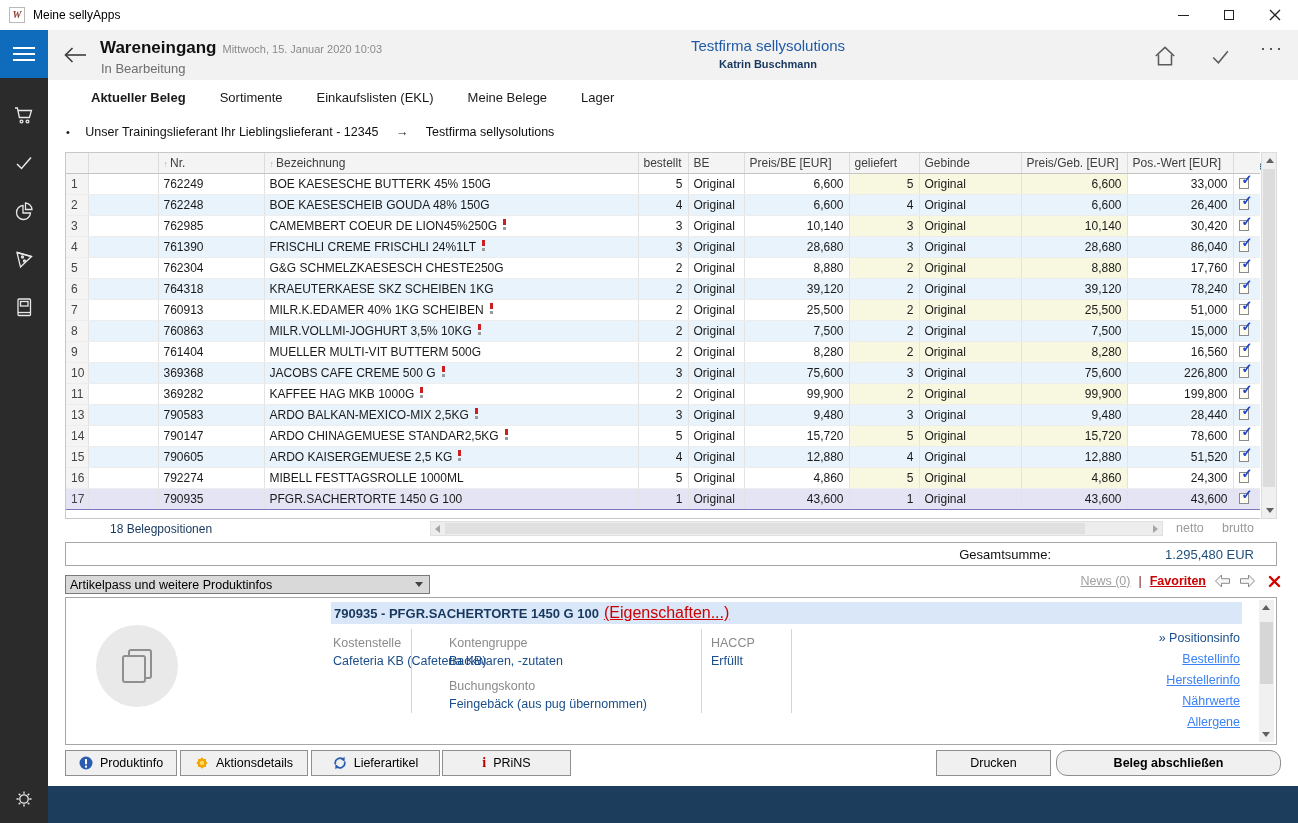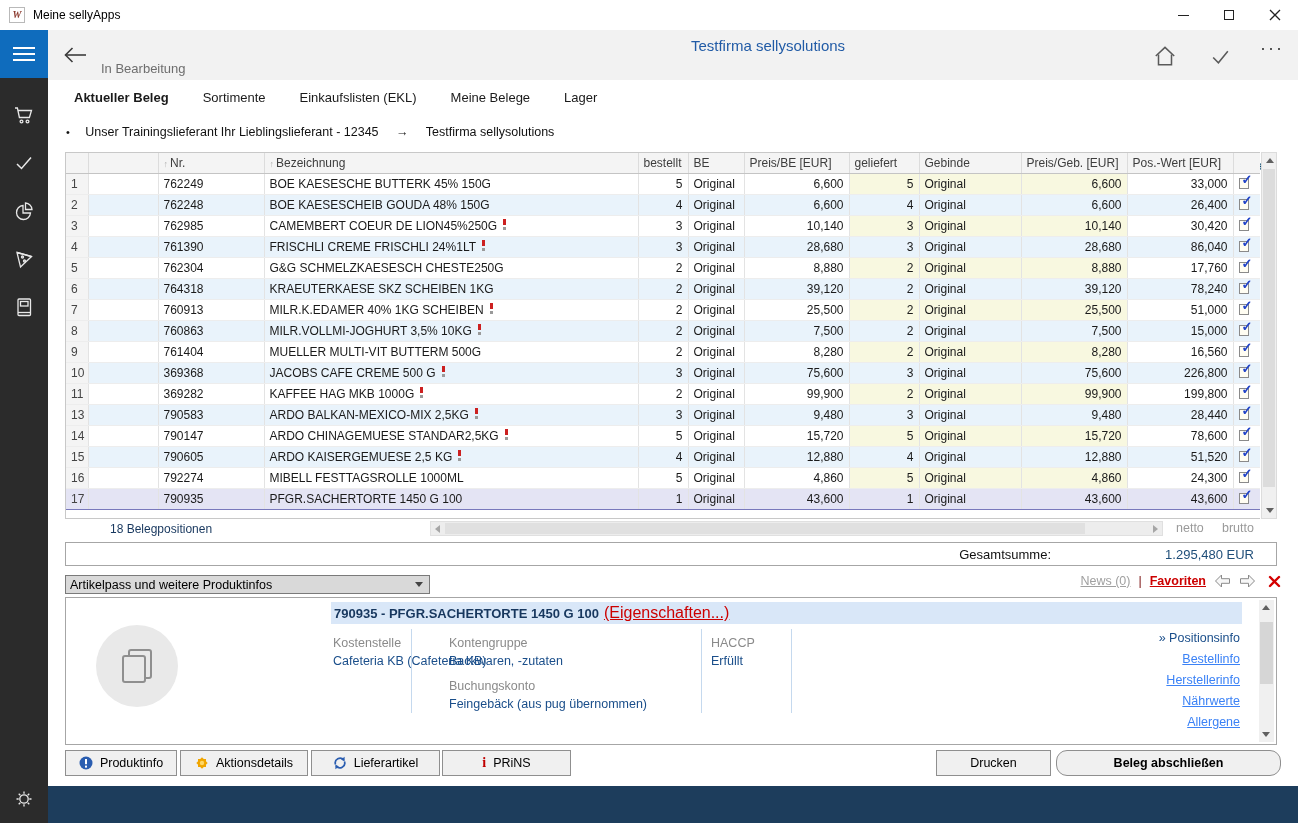--- a/index.html
+++ b/index.html
@@ -27,21 +27,21 @@
   .back-arrow { position:absolute; left:14px; top:13px; width:26px; height:24px; cursor:pointer; }
   .hd-title { position:absolute; left:52px; top:8px; font-size:17px; font-weight:bold; color:#111; }
   .hd-datetime { font-size:11px; font-weight:normal; color:#8a8a8a; margin-left:6px; }
   .hd-status { position:absolute; left:53px; top:31px; font-size:13px; color:#6e6e6e; }
   .hd-company { position:absolute; left:480px; top:7px; width:480px; text-align:center; font-size:15px; color:#215ba6; }
   .hd-user { position:absolute; left:480px; top:28px; width:480px; text-align:center; font-size:11px; font-weight:bold; color:#17375e; }
   .hd-ic { position:absolute; top:13px; width:26px; height:26px; cursor:pointer; }
   .hd-dots { position:absolute; top:8px; font-size:18px; letter-spacing:2px; color:#3c3c3c; cursor:pointer; }
 
   
-  .tabs { position:absolute; left:74px; top:90px; display:flex; gap:34px; font-size:13px; color:#1a1a1a; }
+  .tabs { position:absolute; left:91px; top:90px; display:flex; gap:34px; font-size:13px; color:#1a1a1a; }
   .tab { cursor:pointer; }
   .tab.active { font-weight:bold; }
 
   
   .supplier-line { position:absolute; left:66px; top:125px; font-size:12.5px; color:#111; }
   .supplier-line .bullet { margin-right:12px; font-size:11px; }
   .supplier-line .arr { margin:0 14px; }
   .preselect { position:absolute; right:25px; top:125px; font-size:13px; color:#0c4a6e; cursor:pointer;margin-top:33px; }
 
   
@@ -173,22 +173,24 @@
     <circle cx="12" cy="12" r="4.2"></circle>
     <path d="M12 4.5v2.2M12 17.3v2.2M4.5 12h2.2M17.3 12h2.2M6.7 6.7l1.6 1.6M15.7 15.7l1.6 1.6M17.3 6.7l-1.6 1.6M8.3 15.7l-1.6 1.6"></path>
   </svg>
 </div>
 
 <div class="header">
   <svg class="back-arrow" viewBox="0 0 26 22" fill="none" stroke="#3c3c3c" stroke-width="1.6">
     <path d="M24 11H3.5"></path>
       <path d="M10.5 4l-7 7 7 7"></path>
   </svg>
+  <div class="hd-title"><span>Wareneingang</span><span class="hd-datetime">Mittwoch, 15. Januar 2020 10:03</span></div>
   <div class="hd-status">In Bearbeitung</div>
   <div class="hd-company">Testfirma sellysolutions</div>
+  <div class="hd-user">Katrin Buschmann</div>
   <svg class="hd-ic" style="right:120px" viewBox="0 0 24 24" fill="none" stroke="#5a5a5a" stroke-width="1.4">
     <path d="M3.5 12L12 4l8.5 8"></path>
       <path d="M6 10.5V20h12v-9.5"></path>
   </svg>
   <svg class="hd-ic" style="right:66px; top:15px; width:23px; height:23px;" viewBox="0 0 22 22" fill="none" stroke="#5a5a5a" stroke-width="1.5">
     <path d="M4 12l5 5L18 6"></path>
   </svg>
   <div class="hd-dots" style="right:14px">···</div>
 </div>
 

